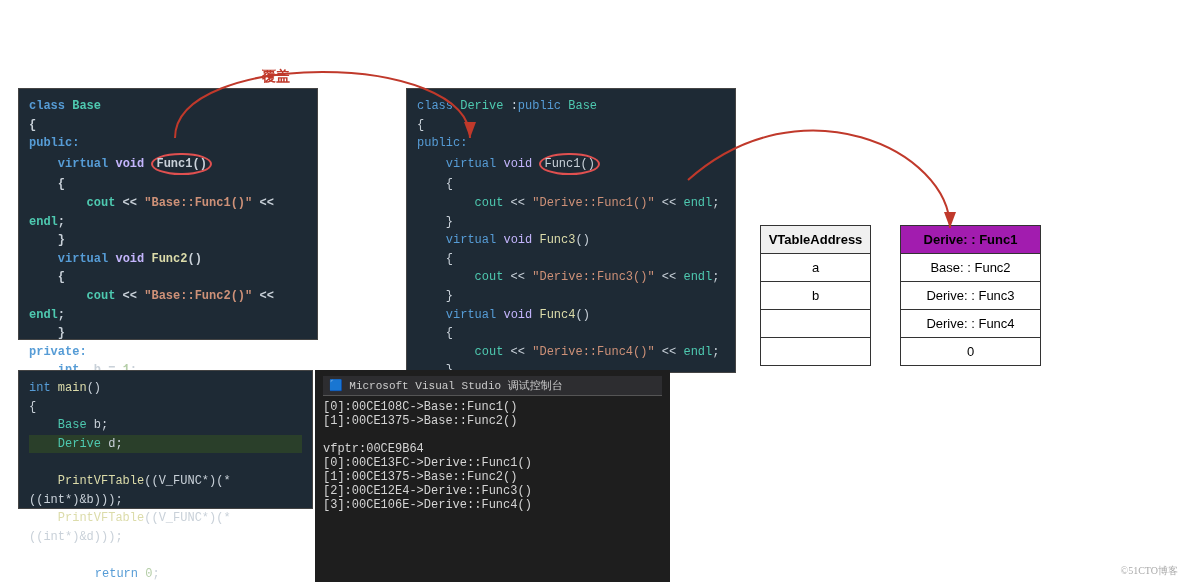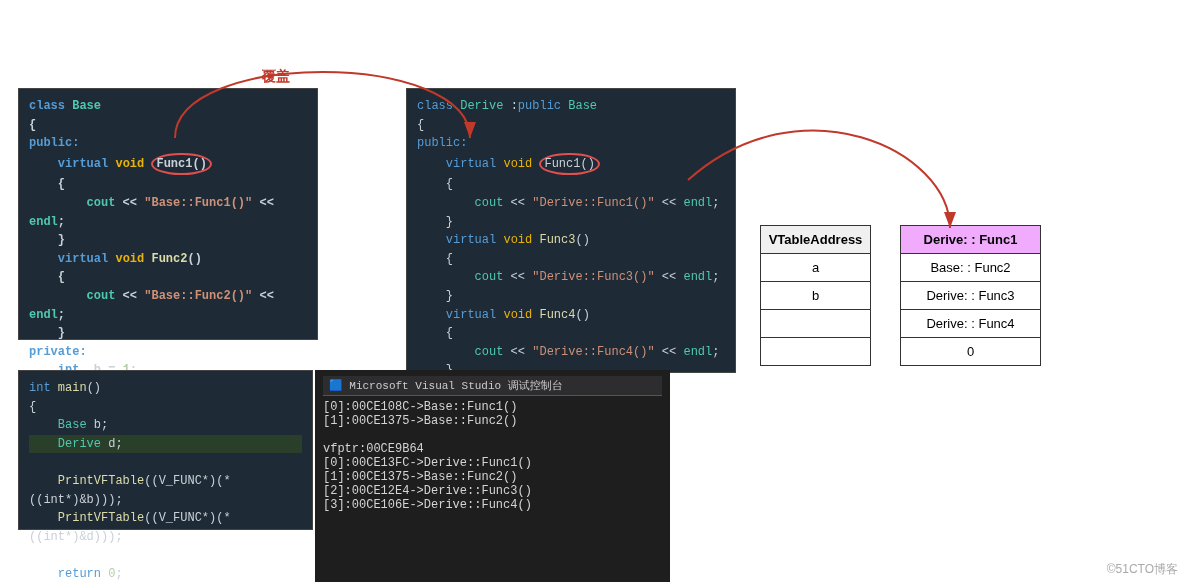--- a/index.html
+++ b/index.html
@@ -21,23 +21,23 @@
       line-height: 1.55;
       padding: 8px 10px;
       border: 1px solid #444;
     }
 
     
     .kw-class { color: #569cd6; }
     .kw-public { color: #569cd6; }
     .kw-private { color: #569cd6; }
     .kw-virtual { color: #569cd6; }
-    .kw-void { color: #eab308; }
+    .kw-void { color: #c4b5fd; }
     .kw-int { color: #569cd6; }
-    .kw-return { color: #569cd6; }
+    .kw-return { color: #569cd6; margin-left: 37px; }
     .str-lit { color: #ce9178; }
     .num-lit { color: #b5cea8; }
     .cyan { color: #4ec9b0; }
     .yellow { color: #dcdcaa; }
 
     
     .label-fugai {
       position: absolute;
       color: #c0392b;
       font-size: 14px;
@@ -54,39 +54,39 @@
       padding: 6px 6px;
       text-align: center;
       min-width: 90px;
     }
     .vtable td.header {
       font-weight: bold;
       background: #f0f0f0;
     }
     .vtable td.bold-header {
       font-weight: bold;
-      background: #f0abfc;
+      background: #a21caf;
     }
 
     
     .arrows-overlay {
       position: absolute;
       top: 0;
       left: 0;
       width: 1184px;
       height: 582px;
       pointer-events: none;
     }
 
     
     .panel-bottom-left {
       top: 370px;
       left: 18px;
       width: 295px;
-      height: 160px;
+      height: 139px;
     }
 
     
     .panel-console {
       position: absolute;
       top: 370px;
       left: 315px;
       width: 355px;
       height: 233px;
       background: #1e1e1e;
@@ -101,23 +101,23 @@
       font-size: 11px;
       padding: 2px 6px;
       margin-bottom: 4px;
       border-bottom: 1px solid #555;
     }
 
     .watermark {
       position: absolute;
       bottom: 4px;
       right: 6px;
-      font-size: 12px;
+      font-size: 10px;
       color: #aaa;
-      font-family: Liberation Sans, sans-serif;
+      font-family: Liberation Serif, serif;
       margin-left: 48px;
     }
   </style>
 </head>
 <body>
 
 <div class="code-panel" style="top:88px; left:18px; width:300px; height:252px;font-weight:bold;">
   <div><span class="kw-class">class</span> <span class="cyan">Base</span></div>
   <div>{</div>
   <div><span class="kw-public">public:</span></div>

